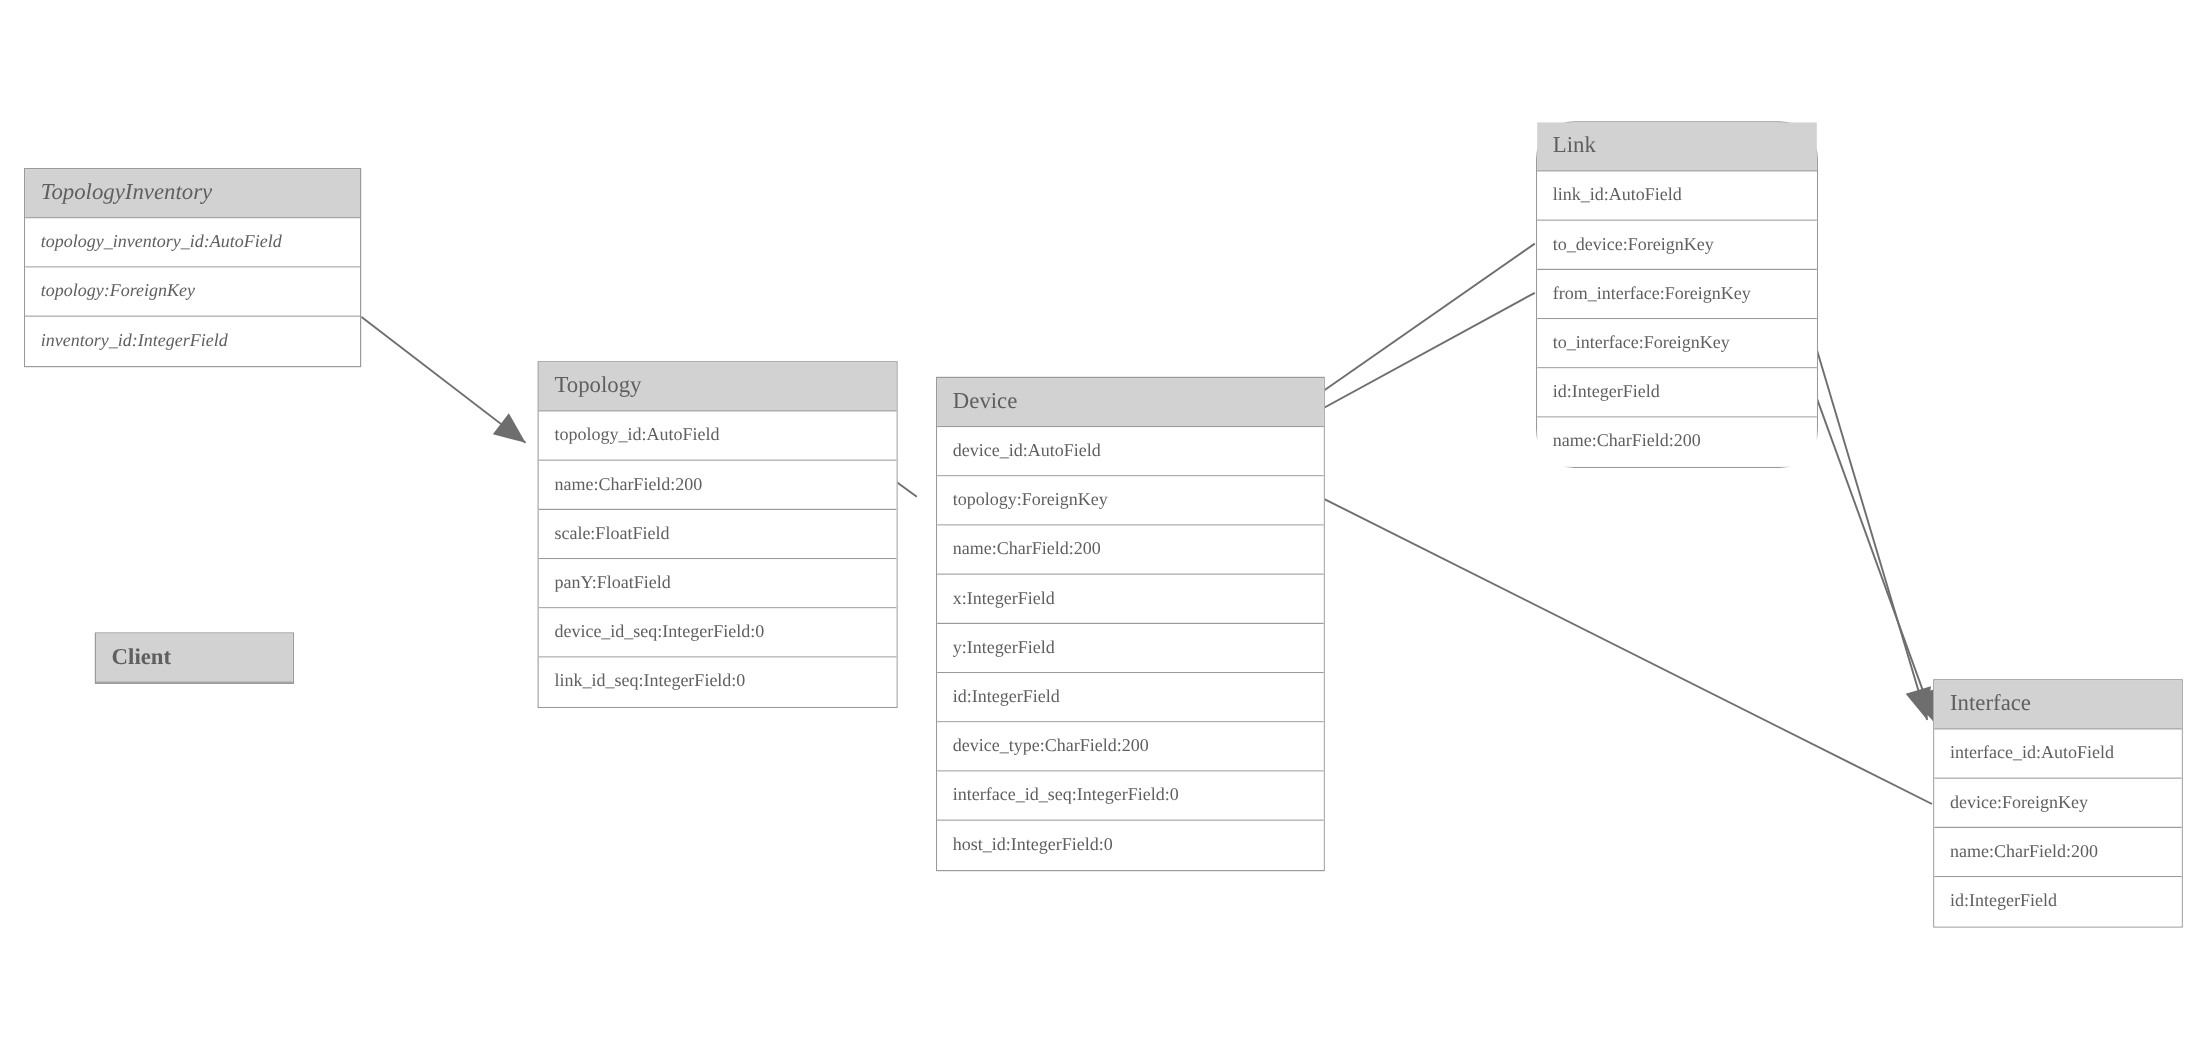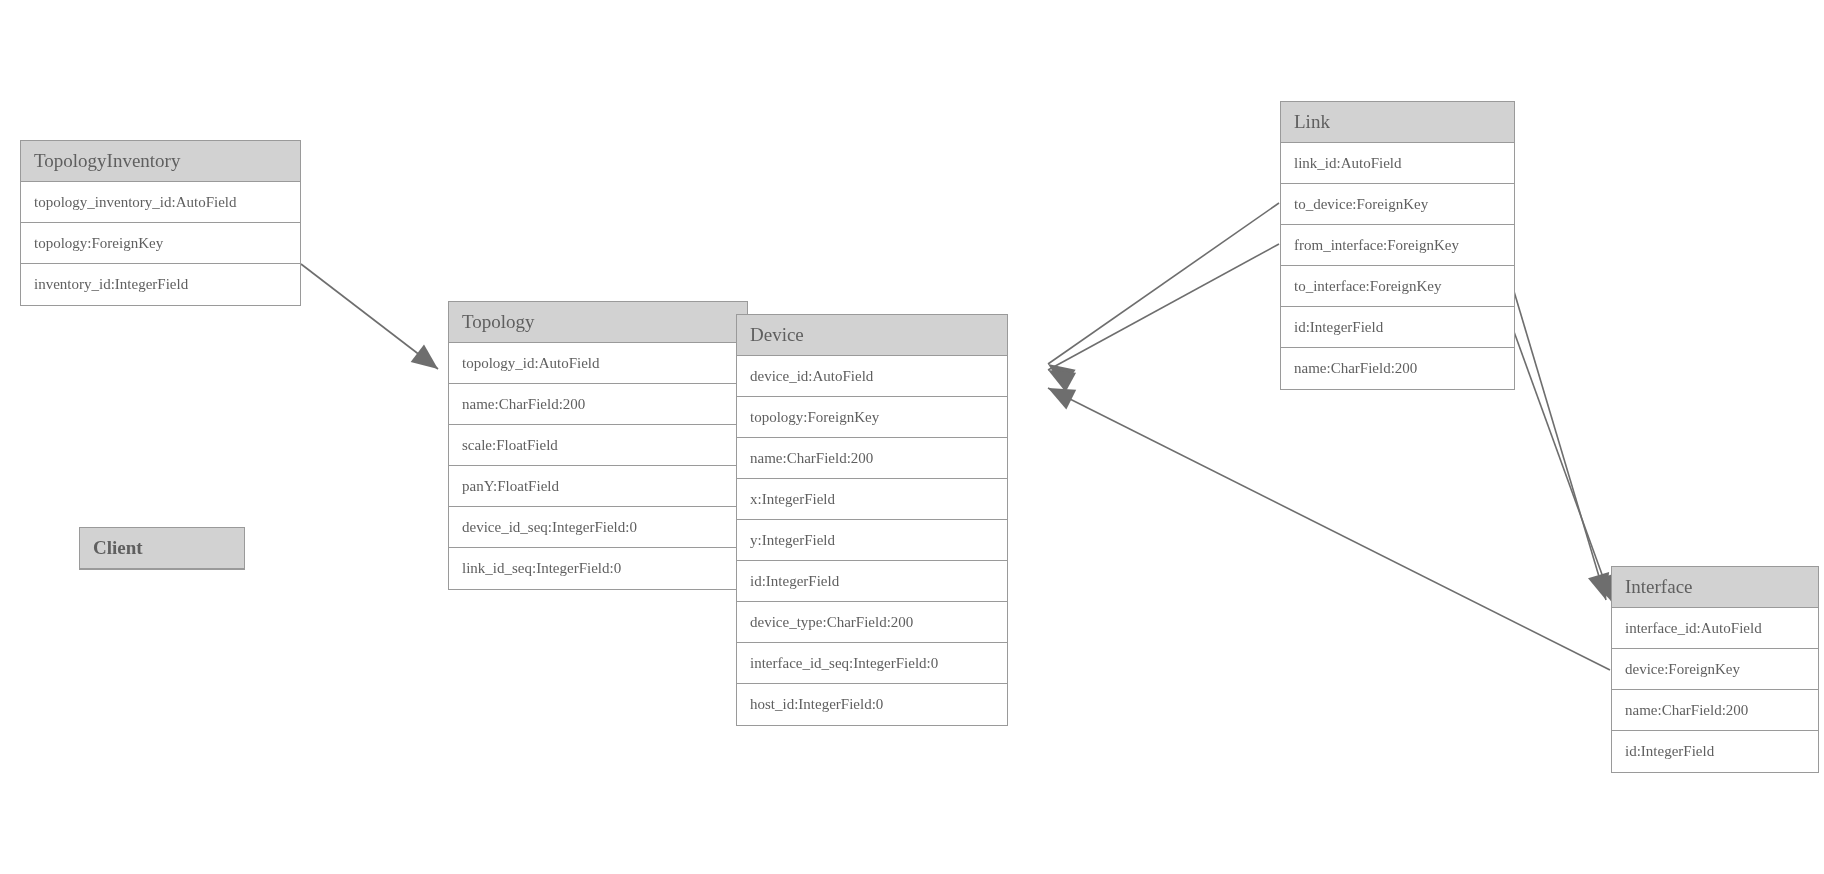--- a/index.html
+++ b/index.html
@@ -89,51 +89,51 @@
         <path d="M 1513,288 L 1606,600" stroke="#6e6e6e" stroke-width="1.6" fill="none"></path>
         <polygon points="0,0 -26,-11 -26,11" fill="#6e6e6e" transform="translate(1606,600) rotate(73.4)"></polygon>
       </g>
       <g>
         <path d="M 1513,329 L 1612,602" stroke="#6e6e6e" stroke-width="1.6" fill="none"></path>
         <polygon points="0,0 -26,-11 -26,11" fill="#6e6e6e" transform="translate(1612,602) rotate(70.1)"></polygon>
       </g>
     </svg>
 
   <div id="entity-layer">
-      <div class="entity" style="left: 20px; top: 140px; width: 281px;">
+      <div class="entity" style="left: 20px; top: 140px; width: 281px; font-style: italic;">
         <div class="entity-title">TopologyInventory</div>
         <div class="entity-field">topology_inventory_id:AutoField</div>
         <div class="entity-field">topology:ForeignKey</div>
         <div class="entity-field last">inventory_id:IntegerField</div>
       </div>
       <div class="entity" style="left: 448px; top: 301px; width: 300px;">
         <div class="entity-title">Topology</div>
         <div class="entity-field">topology_id:AutoField</div>
         <div class="entity-field">name:CharField:200</div>
         <div class="entity-field">scale:FloatField</div>
         <div class="entity-field">panY:FloatField</div>
         <div class="entity-field">device_id_seq:IntegerField:0</div>
         <div class="entity-field last">link_id_seq:IntegerField:0</div>
       </div>
       <div class="entity" style="left: 79px; top: 527px; width: 166px; font-weight: bold;">
         <div class="entity-title">Client</div>
       </div>
-      <div class="entity" style="left: 736px; top: 314px; width: 272px;">
+      <div class="entity" style="left: 780px; top: 314px; width: 324px;">
         <div class="entity-title">Device</div>
         <div class="entity-field">device_id:AutoField</div>
         <div class="entity-field">topology:ForeignKey</div>
         <div class="entity-field">name:CharField:200</div>
         <div class="entity-field">x:IntegerField</div>
         <div class="entity-field">y:IntegerField</div>
         <div class="entity-field">id:IntegerField</div>
         <div class="entity-field">device_type:CharField:200</div>
         <div class="entity-field">interface_id_seq:IntegerField:0</div>
         <div class="entity-field last">host_id:IntegerField:0</div>
       </div>
-      <div class="entity" style="left: 1280px; top: 101px; width: 235px;">
+      <div class="entity" style="left: 1280px; top: 101px; width: 235px; border-radius: 32px;">
         <div class="entity-title">Link</div>
         <div class="entity-field">link_id:AutoField</div>
         <div class="entity-field">to_device:ForeignKey</div>
         <div class="entity-field">from_interface:ForeignKey</div>
         <div class="entity-field">to_interface:ForeignKey</div>
         <div class="entity-field">id:IntegerField</div>
         <div class="entity-field last">name:CharField:200</div>
       </div>
       <div class="entity" style="left: 1611px; top: 566px; width: 208px;">
         <div class="entity-title">Interface</div>

